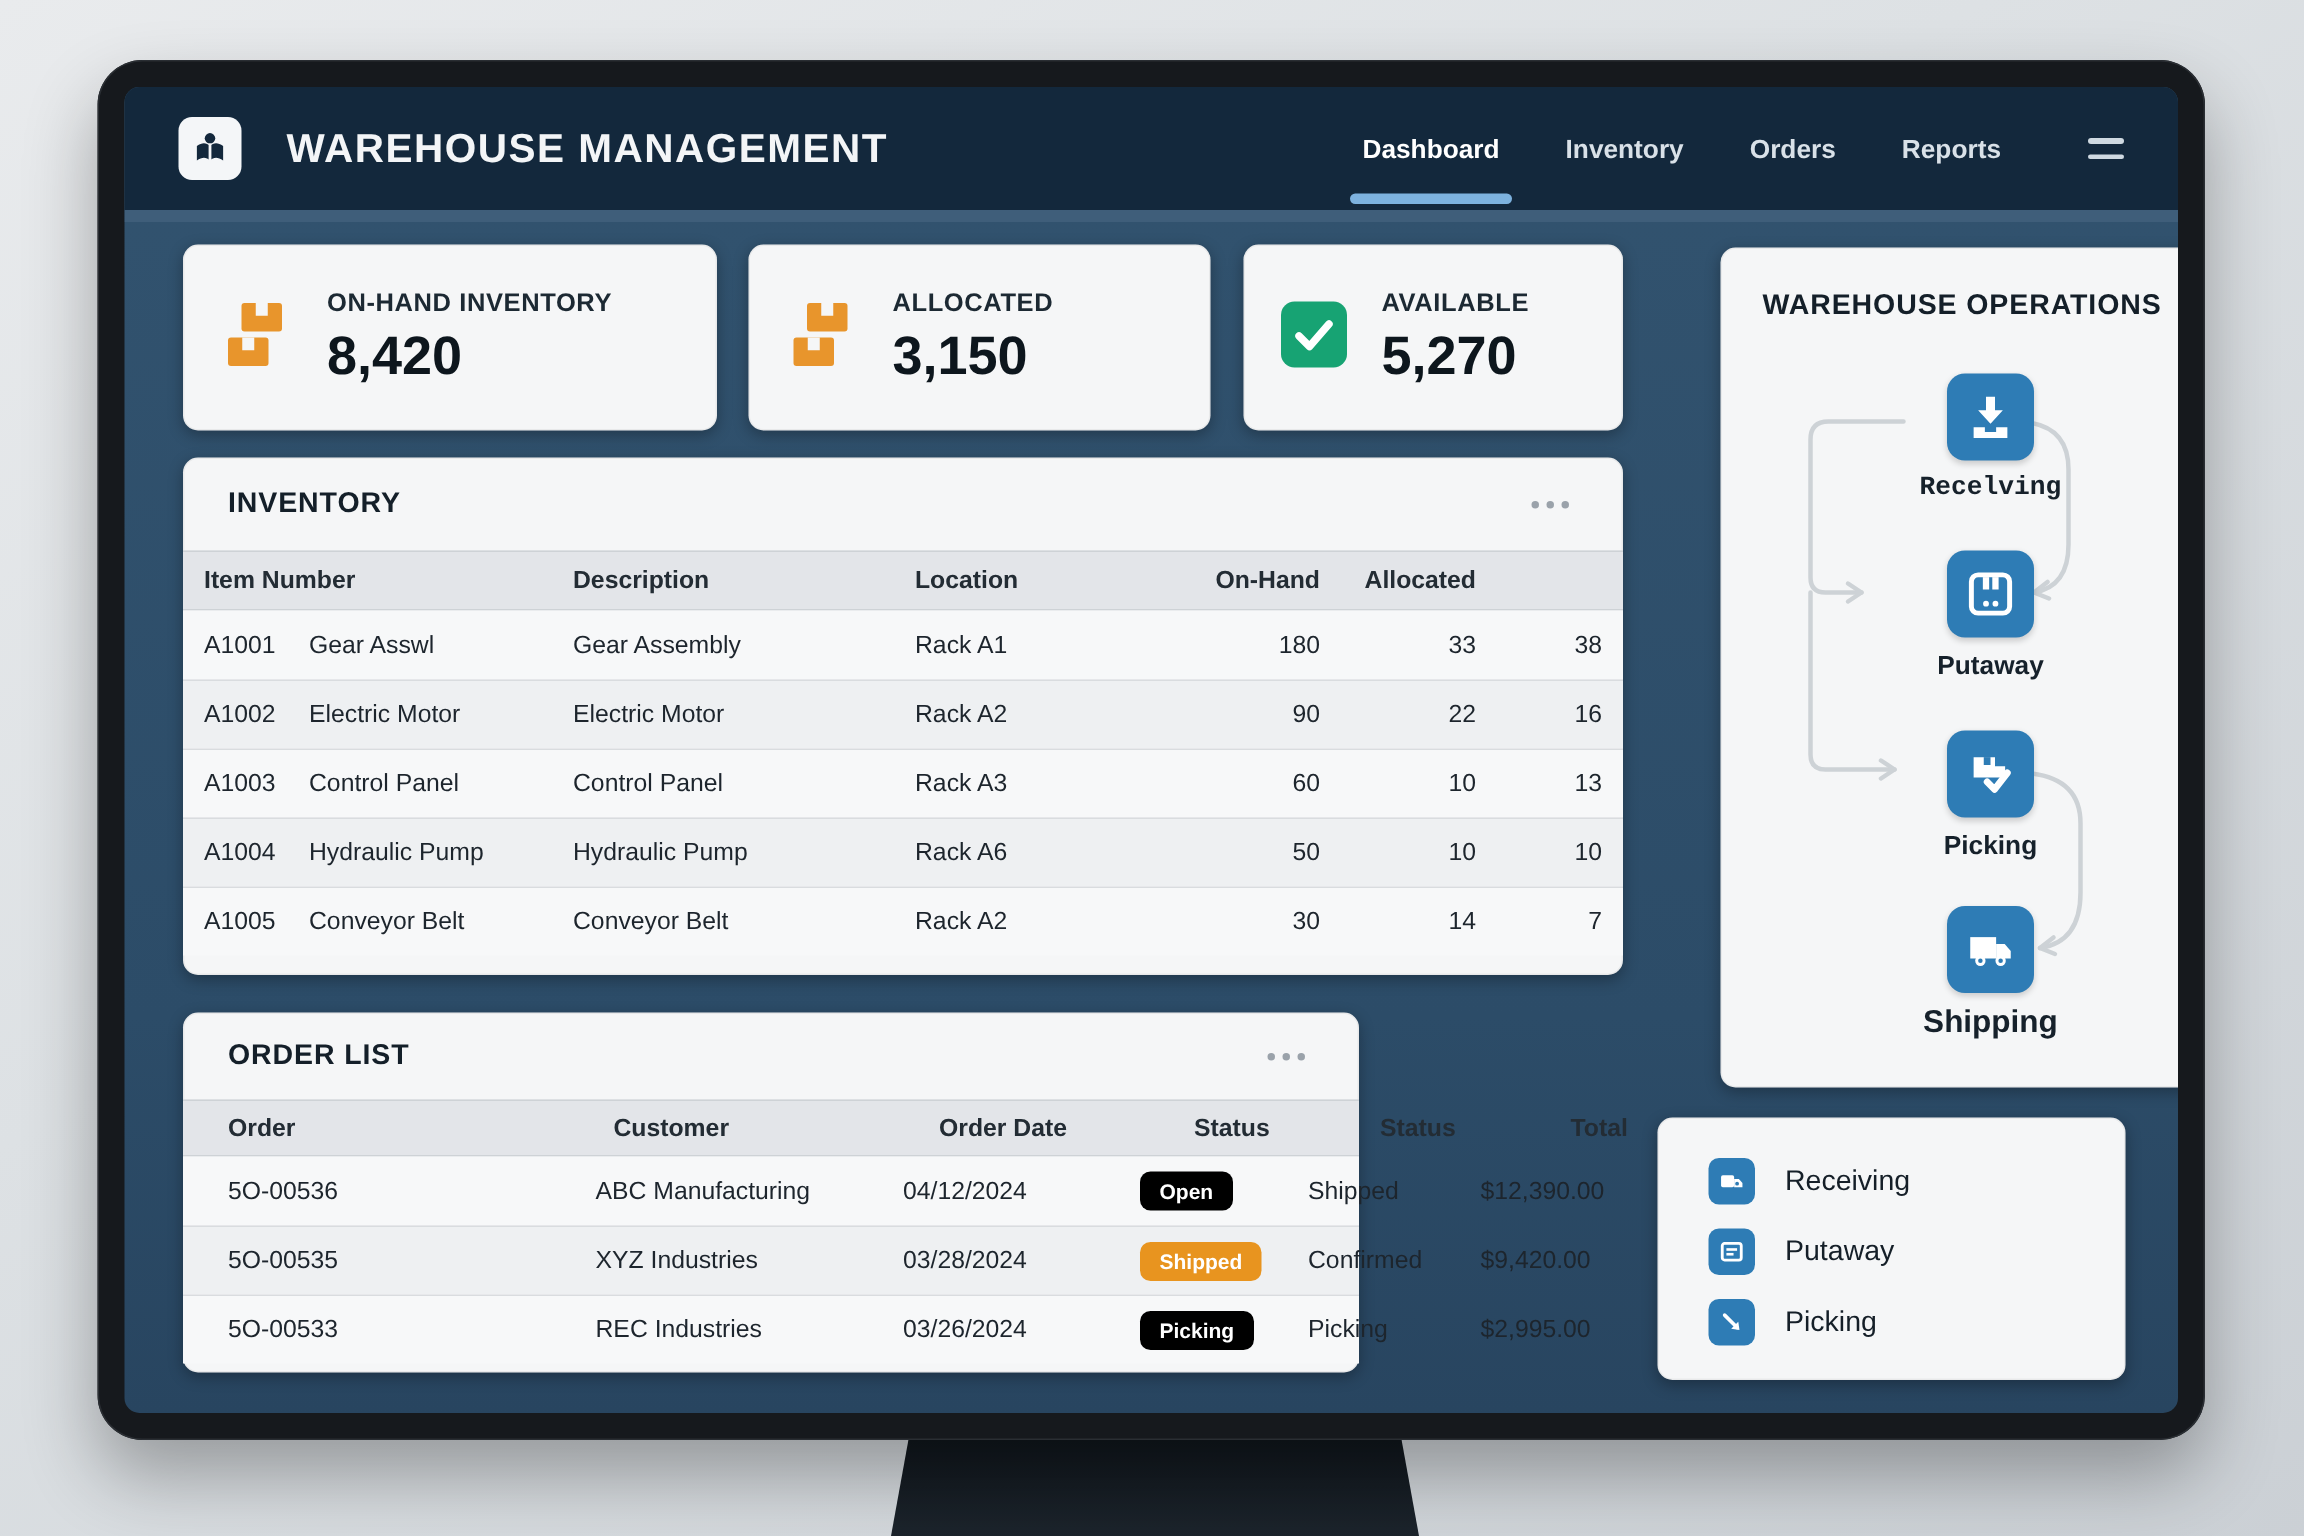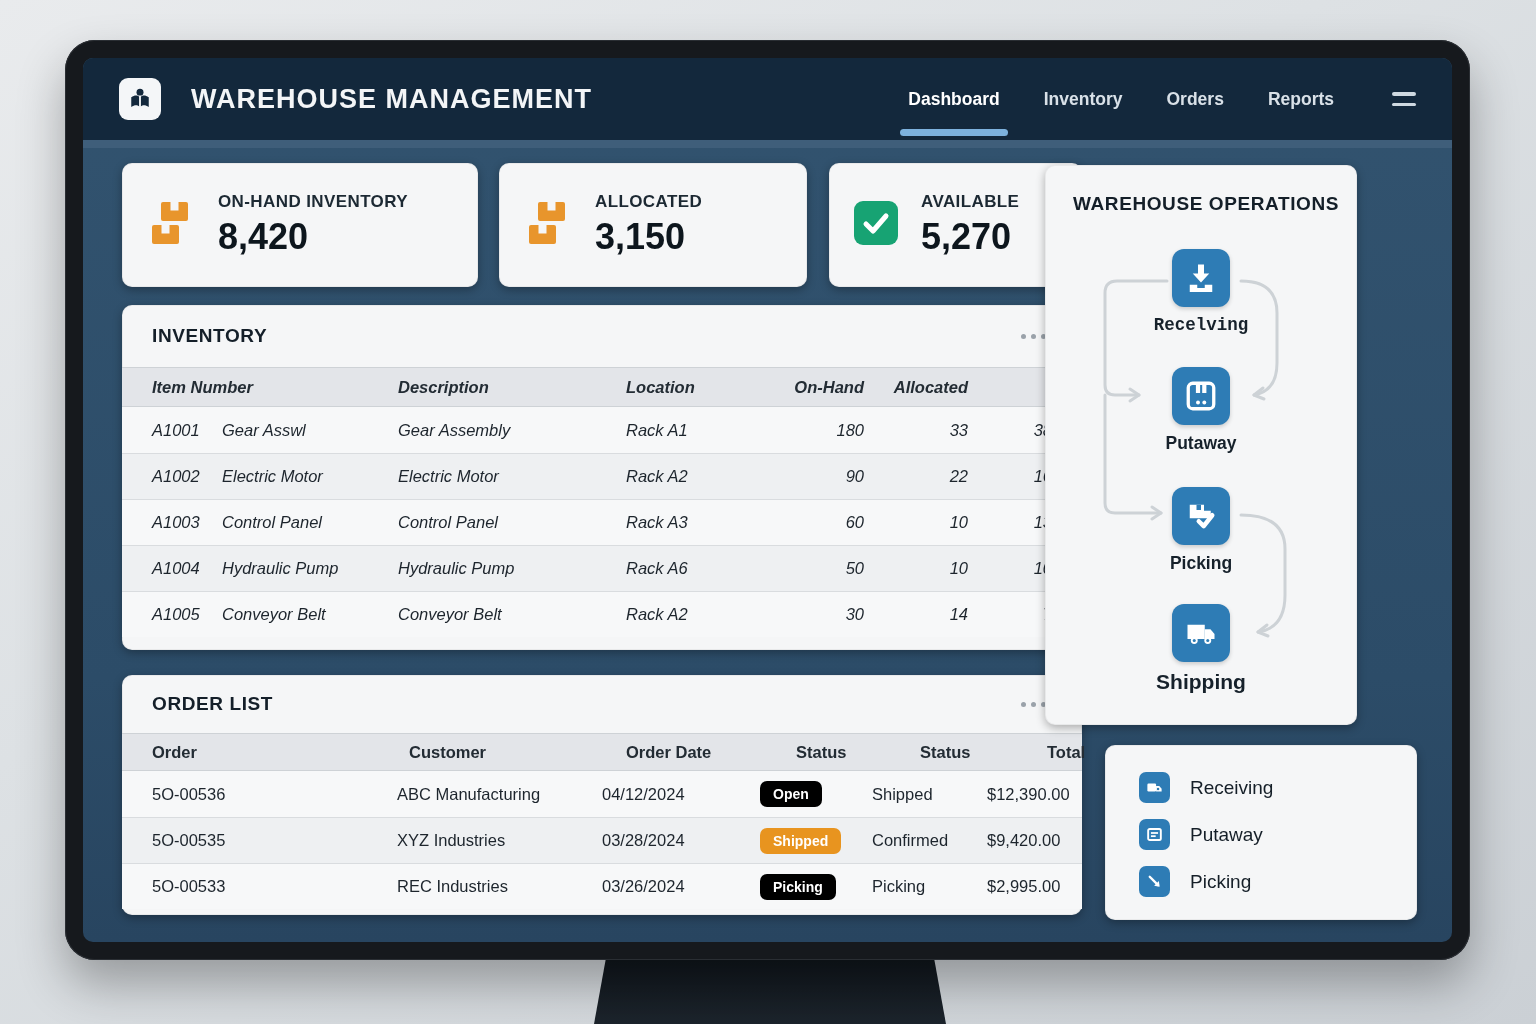--- a/index.html
+++ b/index.html
@@ -46,41 +46,41 @@
   .stat-label { font-size:17px; font-weight:bold; color:#1c2933; letter-spacing:.4px; }
   .stat-value { font-size:36px; font-weight:bold; color:#0d161d; margin-top:4px; }
 
   
   .panel-head { height:62px; display:flex; align-items:center; padding:0 30px; }
   .panel-title { font-size:19px; font-weight:bold; color:#141f29; letter-spacing:.6px; }
   .dots { margin-left:auto; display:flex; gap:5px; cursor:pointer; padding:6px; }
   .dots i { width:5px; height:5px; border-radius:50%; background:#9aa2aa; }
 
   .grid-inv  { display:grid; grid-template-columns:70px 176px 228px 132px 1fr 104px 84px;
-    align-items:center; padding:0 30px;font-style:italic; }
+    align-items:center; padding:0 14px; }
   .grid-ord  { display:grid; grid-template-columns:245px 205px 158px 112px 115px 1fr;
     align-items:center; padding:0 30px; }
   .thead { height:40px; background:#e3e5e9; border-top:1px solid #ced2d6;
     border-bottom:1px solid #ced2d6; font-weight:bold; color:#232c34; font-size:16.5px; }
   .trow { height:46px; font-size:16.5px; color:#1d252d; cursor:pointer; }
   .trow:nth-child(odd) { background:#f7f8f9; }
   .trow:nth-child(even){ background:#eef0f2; }
   .trow + .trow { border-top:1px solid #d9dcdf; }
   .num { text-align:right; }
   .span2 { grid-column:1 / 3; }
   .badge { display:inline-block; font-size:14px; font-weight:bold; color:#fff;
     padding:5px 13px; border-radius:7px; justify-self:start; }
   .badge.green { background:#000000; }
   .badge.orange{ background:#e8941f; }
 
   #inv-panel { left:39px; top:247px; width:960px; height:345px; }
-  #ord-panel { left:39px; top:617px; width:960px; height:240px; }
-
-  
-  #ops-panel { left:962px; top:107px; width:312px; height:560px; }
+  #ord-panel { left:39px; top:617px; width:784px; height:240px; }
+
+  
+  #ops-panel { left:1064px; top:107px; width:360px; height:560px; }
   #ops-panel .panel-title { padding:28px 0 0 28px; display:block; }
   .flow-node { position:absolute; left:0; width:100%; display:flex; flex-direction:column;
     align-items:center; }
   .flow-ic { width:58px; height:58px; border-radius:12px; background:#2e7cb5;
     display:flex; align-items:center; justify-content:center; cursor:pointer;
     box-shadow:0 2px 4px rgba(0,0,0,.18); }
   .flow-label { margin-top:8px; font-size:17.5px; font-weight:600; color:#16212b; }
   #flow-svg { position:absolute; left:0; top:0; pointer-events:none; }
 
   

